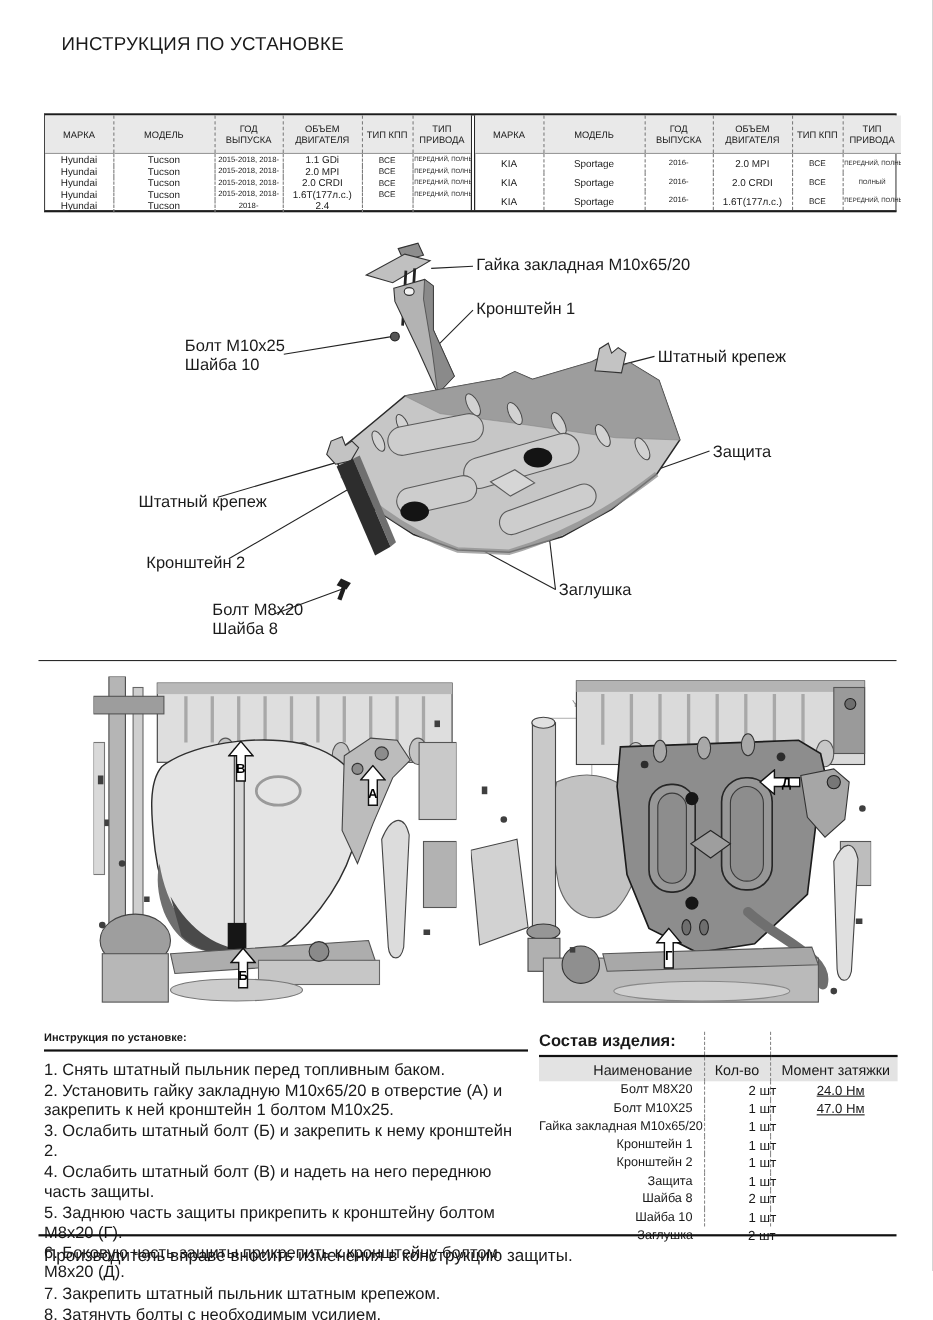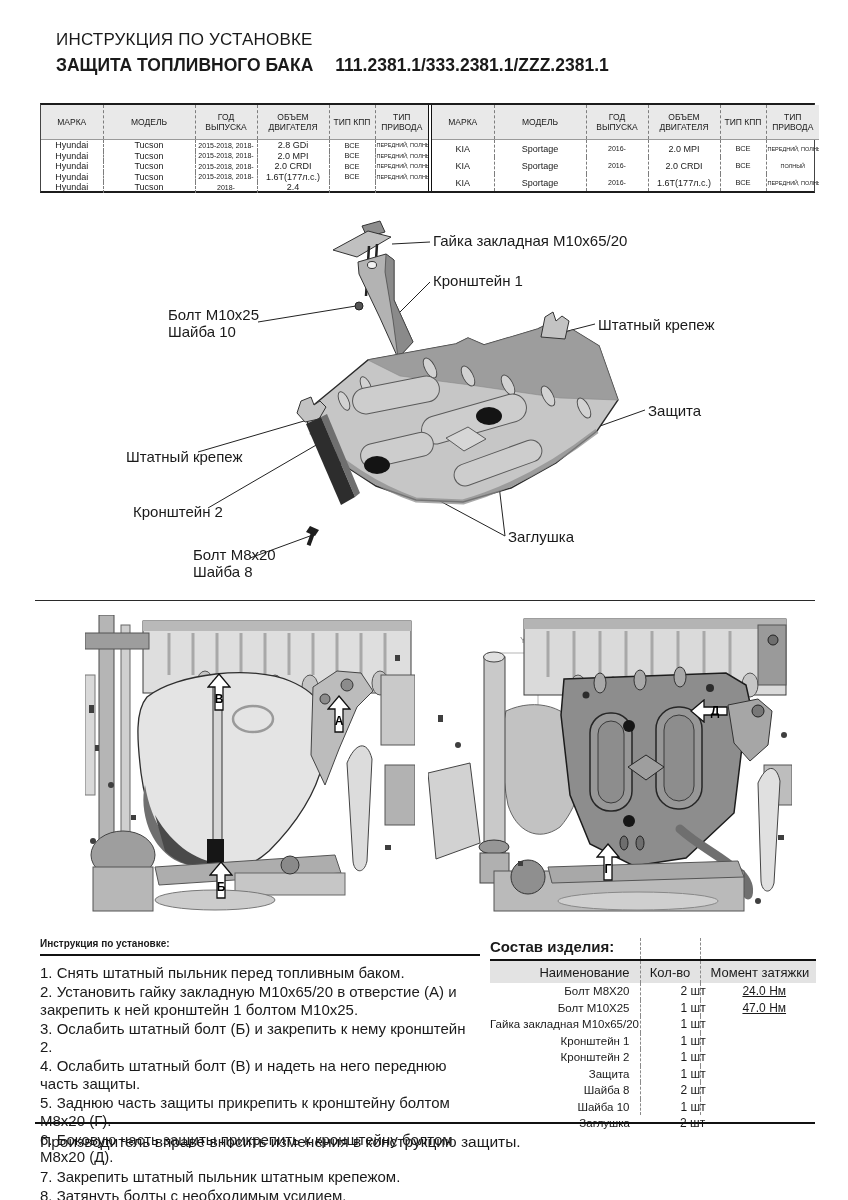--- a/index.html
+++ b/index.html
@@ -72,23 +72,20 @@
   .footer .f2{margin-top:4px;}
   .footer .email{font-weight:bold;}
 </style>
 </head>
 <body>
 
 <div class="page">
 
   <div class="title-block">
     <div class="title-line1">ИНСТРУКЦИЯ ПО УСТАНОВКЕ</div>
-    <div class="title-line2">
-      <span>ЗАЩИТА ТОПЛИВНОГО БАКА</span><span class="codes">111.2381.1/333.2381.1/ZZZ.2381.1</span>
-    </div>
   </div>
 
   <div class="vtable">
     <div class="vhalf vleft">
       <table>
         <colgroup>
             <col style="width:62px">
             <col style="width:92px">
             <col style="width:62px">
             <col style="width:72px">
@@ -114,21 +111,21 @@
               <td></td>
               <td></td>
             </tr>
           </tfoot>
         <tbody>
 
             <tr>
               <td>Hyundai</td>
               <td>Tucson</td>
               <td>2015-2018, 2018-</td>
-              <td>2.8 GDi</td>
+              <td>1.1 GDi</td>
               <td>ВСЕ</td>
               <td>ПЕРЕДНИЙ, ПОЛНЫЙ</td>
             </tr>
 
             <tr>
               <td>Hyundai</td>
               <td>Tucson</td>
               <td>2015-2018, 2018-</td>
               <td>2.0 MPI</td>
               <td>ВСЕ</td>

